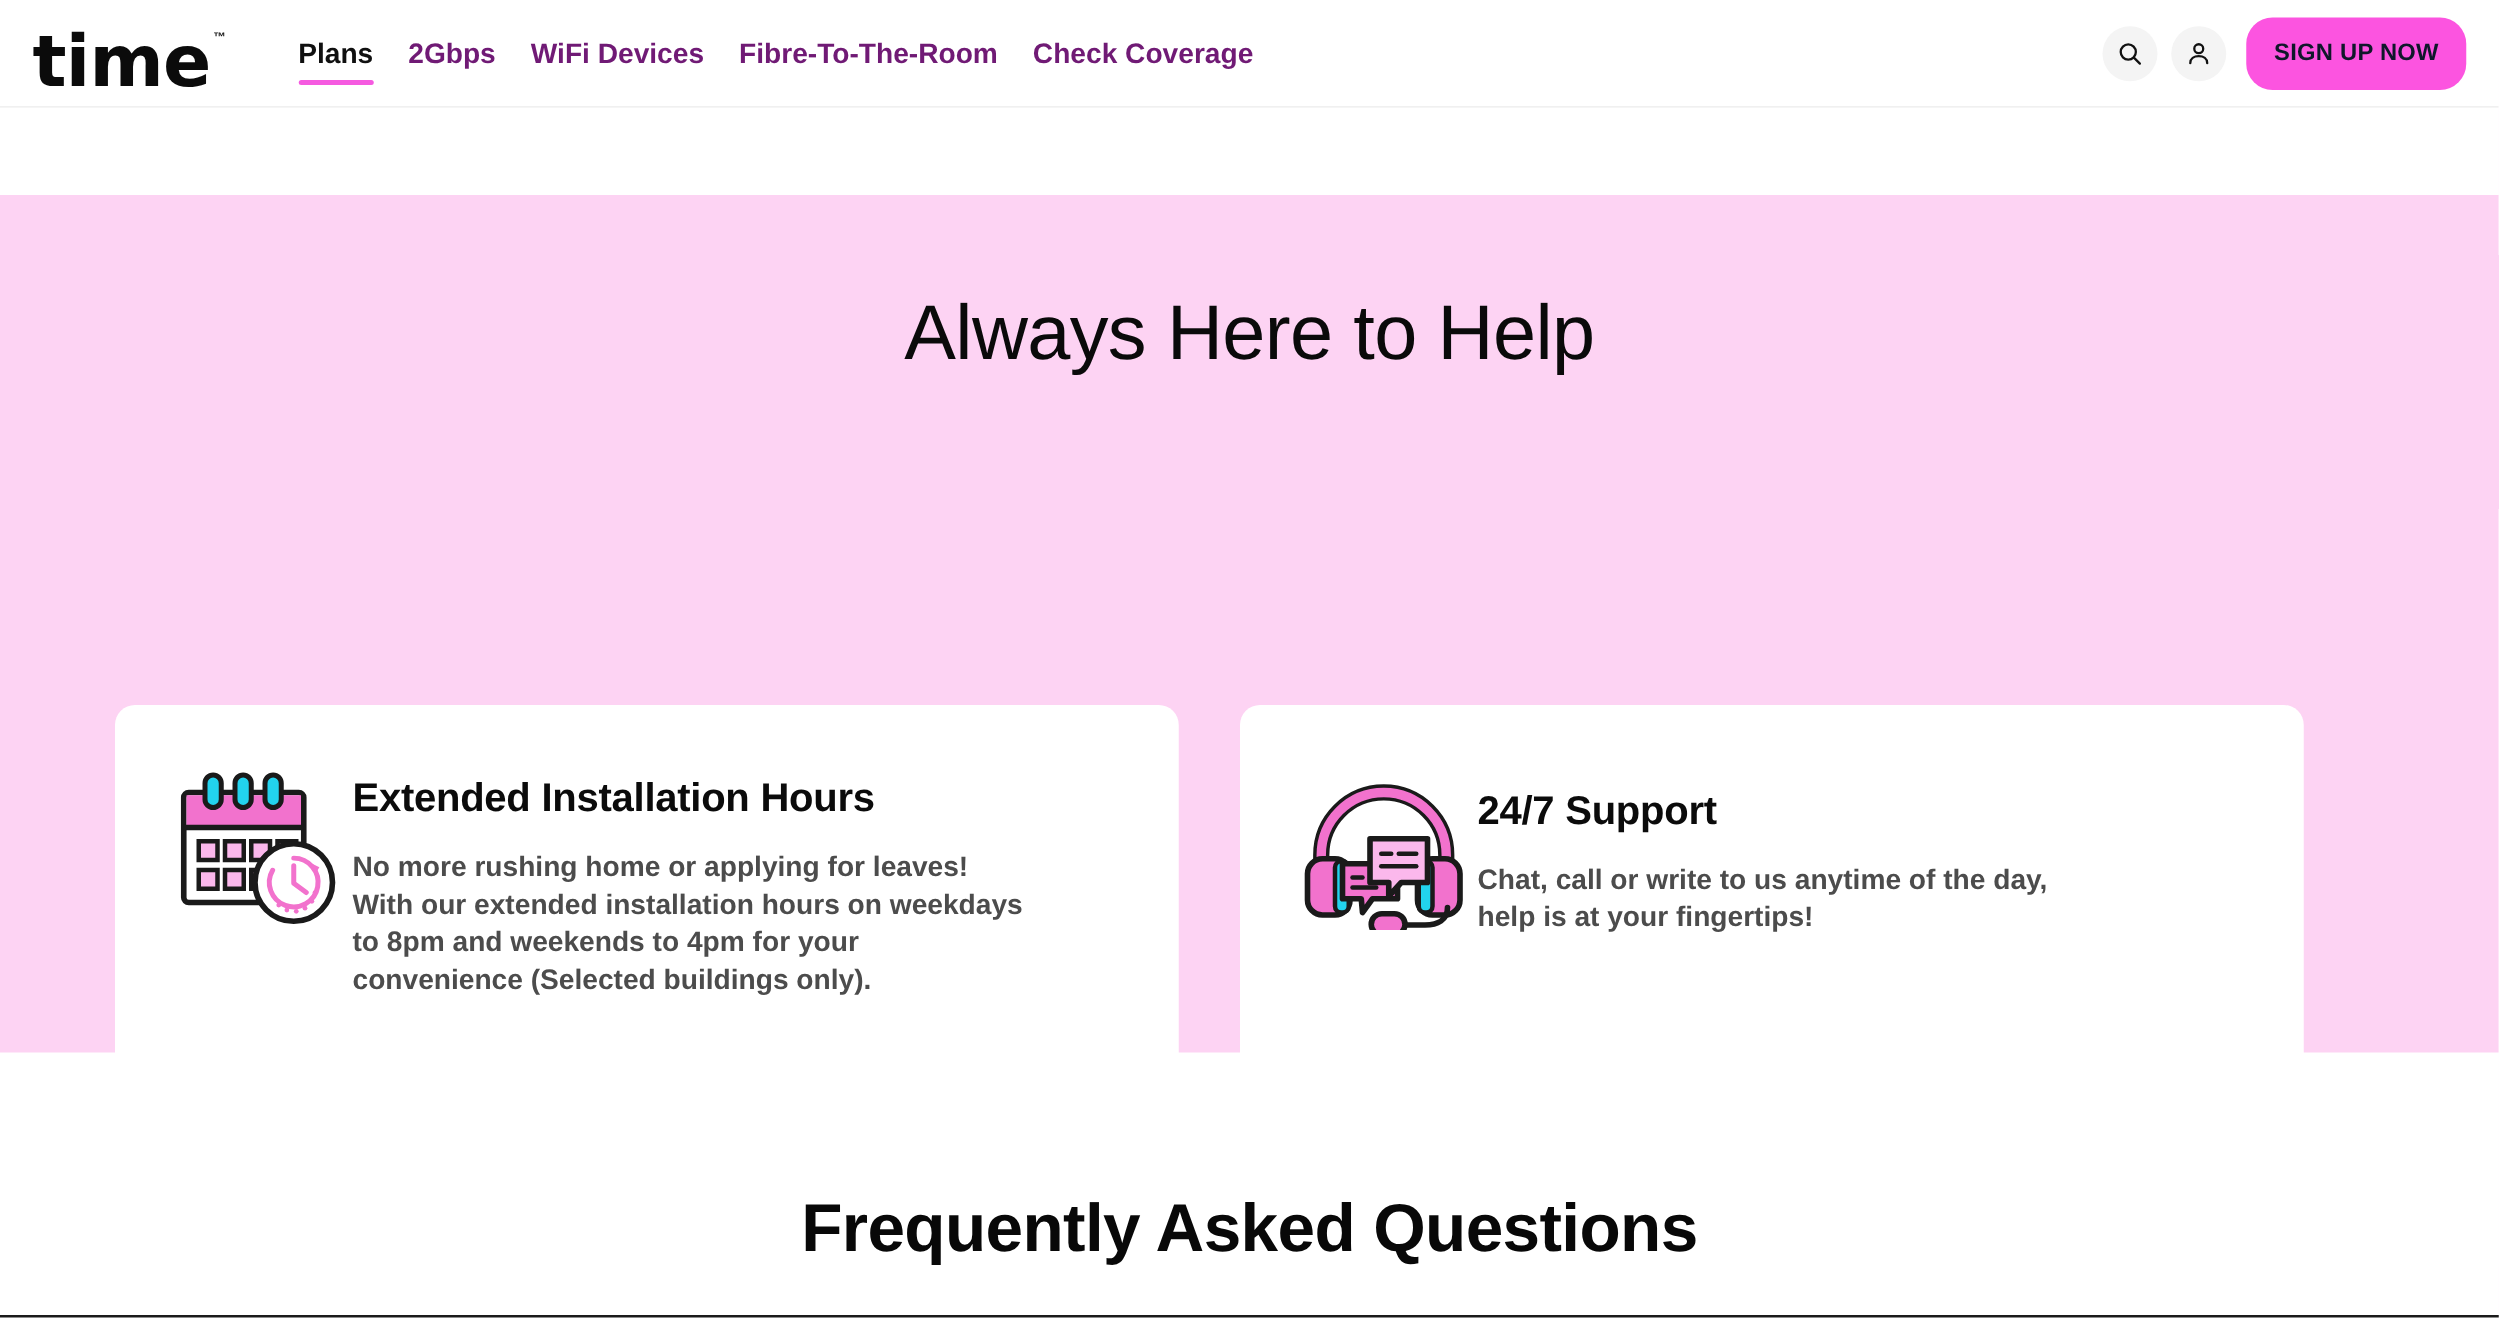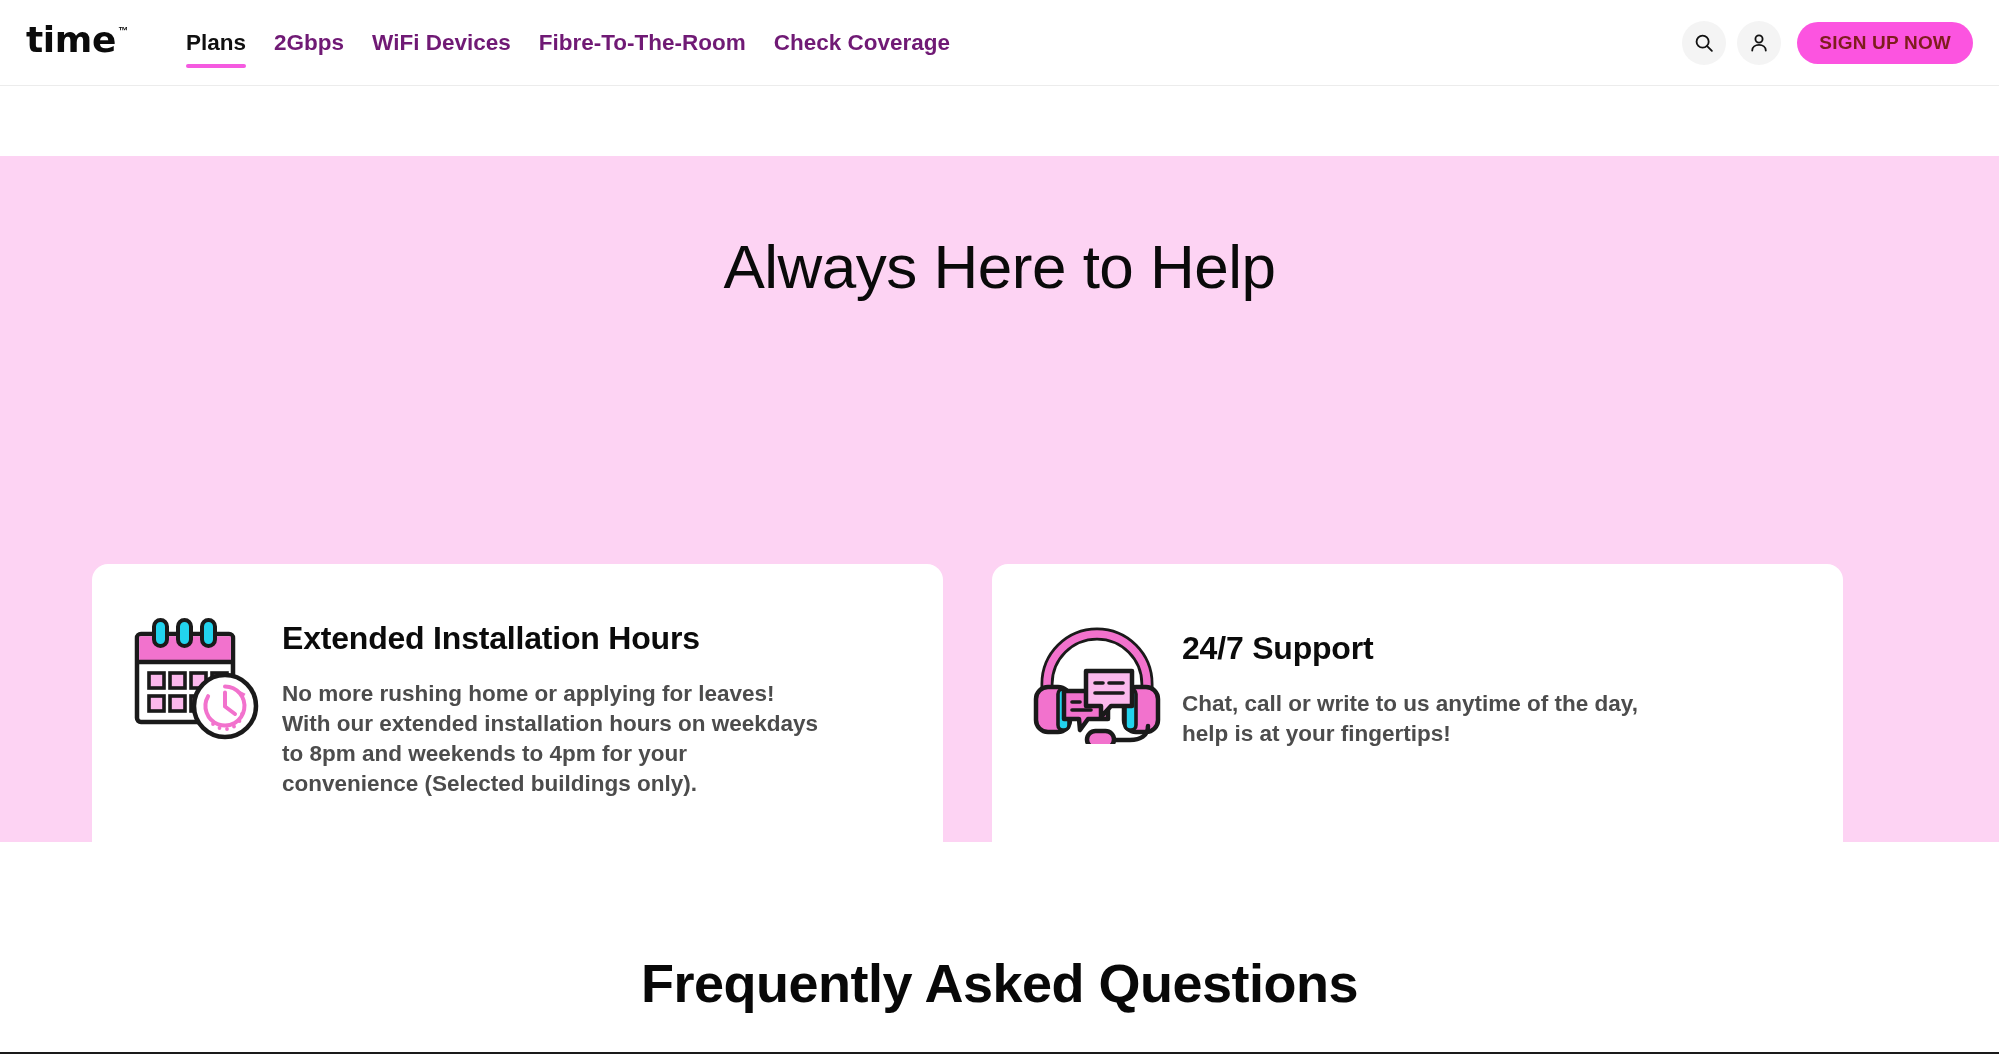--- a/index.html
+++ b/index.html
@@ -28,21 +28,21 @@
     margin-left: 26px;
     margin-right: 44px;
     display: flex;
     align-items: flex-start;
     flex: 0 0 auto;
     height: 86px;
     padding-top: 22px;
   }
   .logo-text {
     font-family: "DejaVu Sans", sans-serif;
-    font-size: 36px;
+    font-size: 57px;
     font-weight: 700;
     letter-spacing: -0.01em;
     color: #0b0b0b;
     line-height: 1;
   }
   .logo-tm {
     font-size: 10px;
     font-weight: 700;
     color: #0b0b0b;
     margin-top: 4px;
@@ -96,25 +96,25 @@
     height: 44px;
     border-radius: 50%;
     background: #f4f4f4;
     display: flex;
     align-items: center;
     justify-content: center;
     cursor: pointer;
     border: none;
   }
   .signup-btn {
-    height: 42px;
+    height: 58px;
     padding: 0 22px;
     border-radius: 21px;
     background: #fc54e0;
-    color: #7f1d1d;
+    color: #0f172a;
     font-size: 19px;
     font-weight: 700;
     letter-spacing: 0.2px;
     display: flex;
     align-items: center;
     justify-content: center;
     cursor: pointer;
     border: none;
     font-stretch: condensed;
     white-space: nowrap;
@@ -147,22 +147,21 @@
     top: 408px;
     display: flex;
     gap: 49px;
   }
   .card {
     background: #ffffff;
     border-radius: 16px;
     width: 851px;
     height: 334px;
     display: flex;
-    padding: 28px 30px;
-    gap: 10px;
+    padding: 28px 40px;
   }
   .card-icon {
     flex: 0 0 auto;
     width: 150px;
     display: flex;
     align-items: flex-start;
     justify-content: center;
     padding-top: 24px;
   }
   .card-icon.support { padding-top: 34px; }

